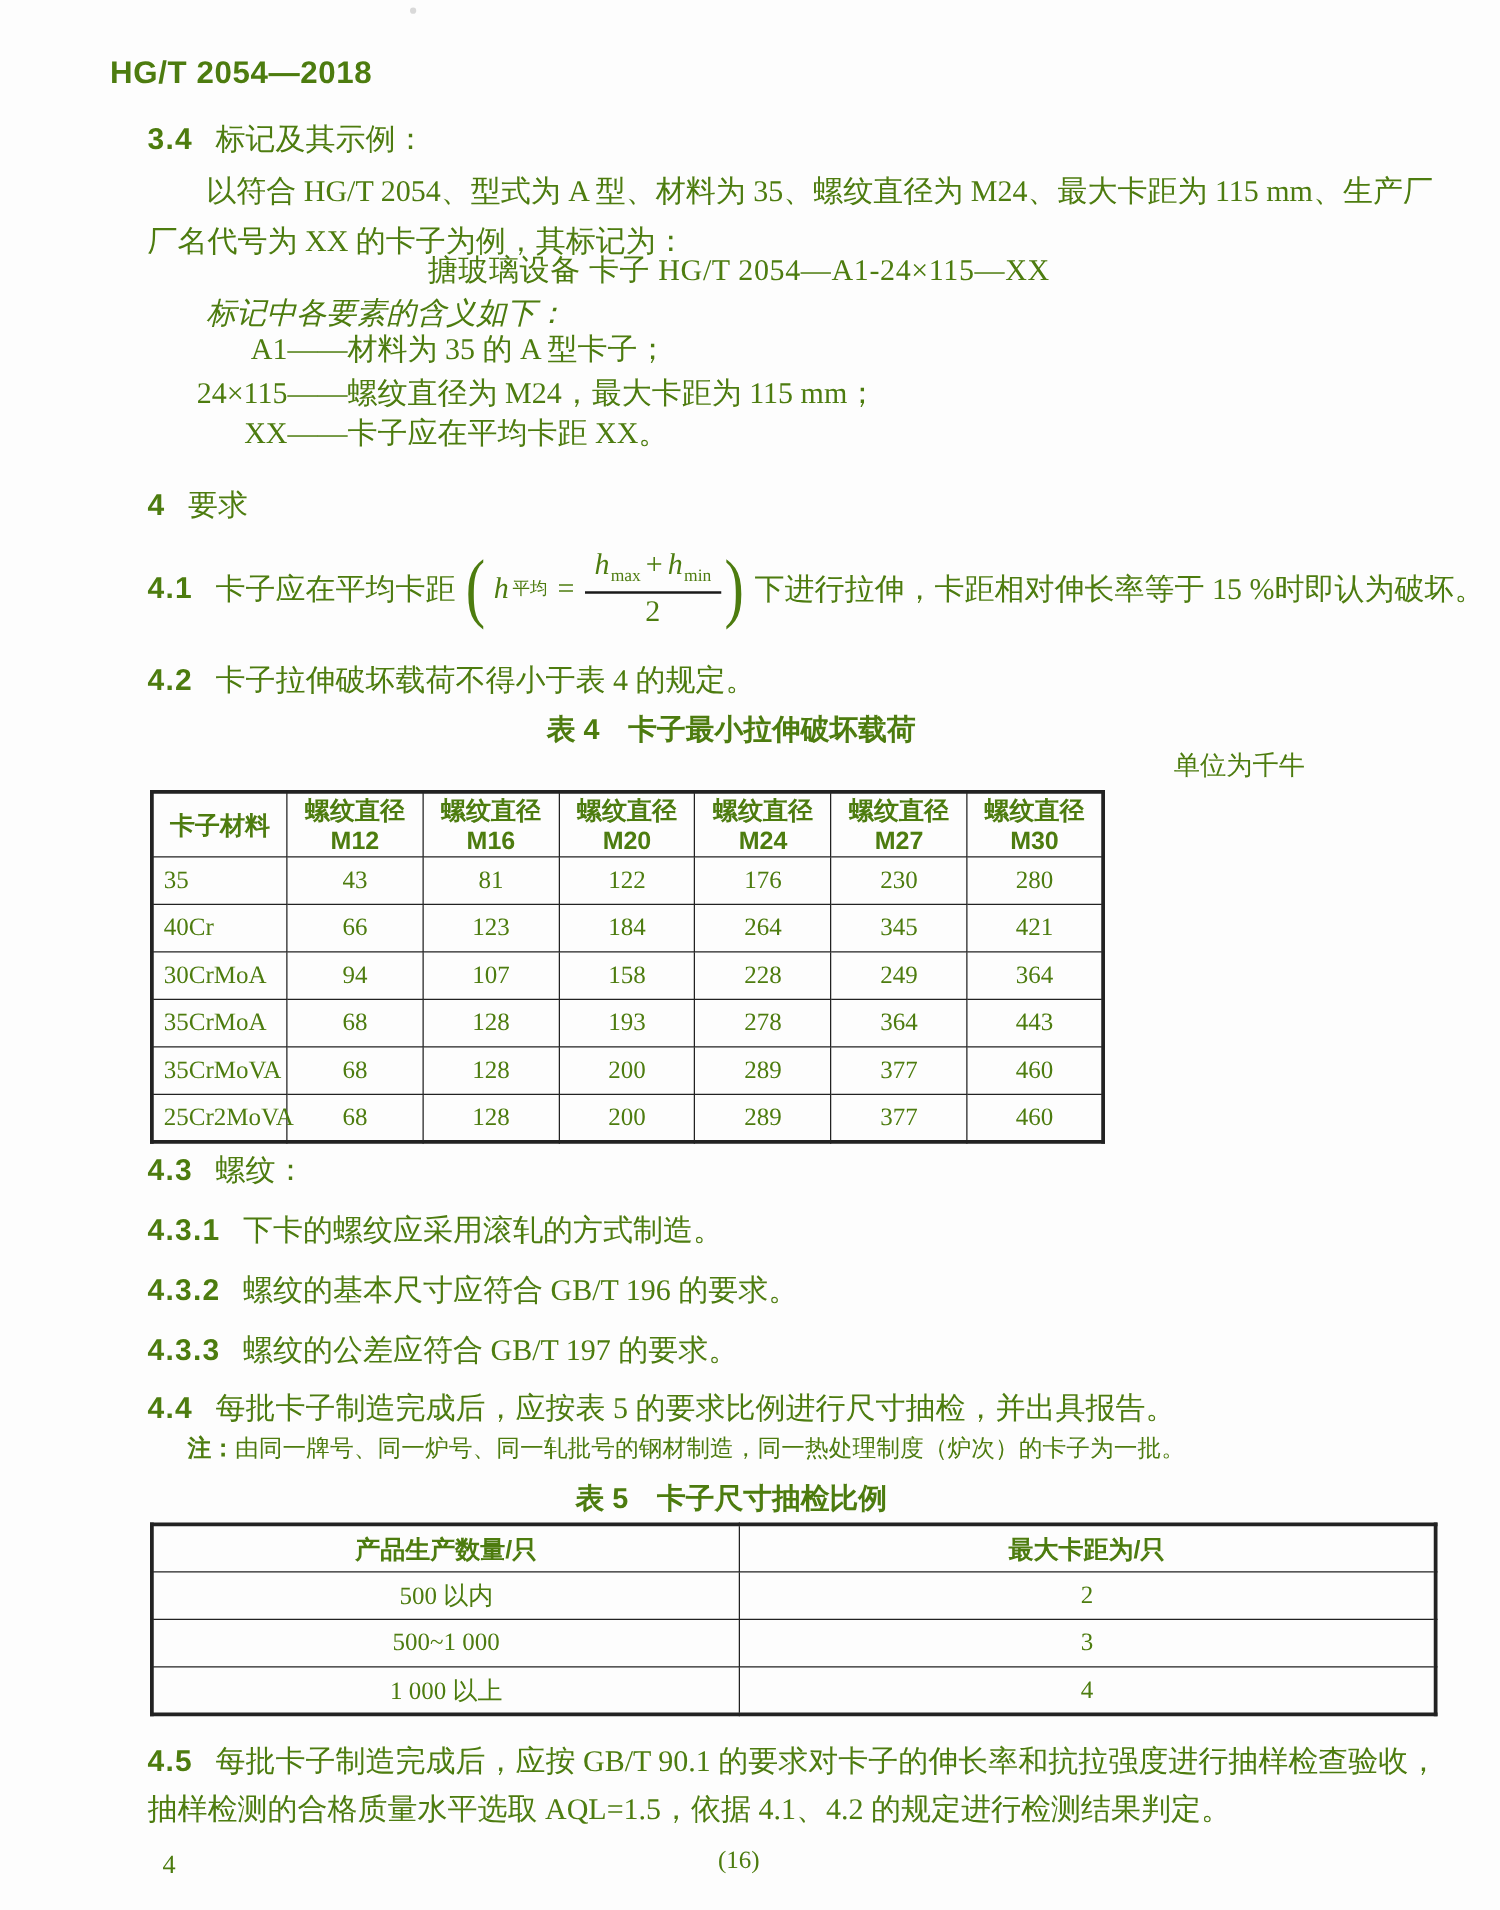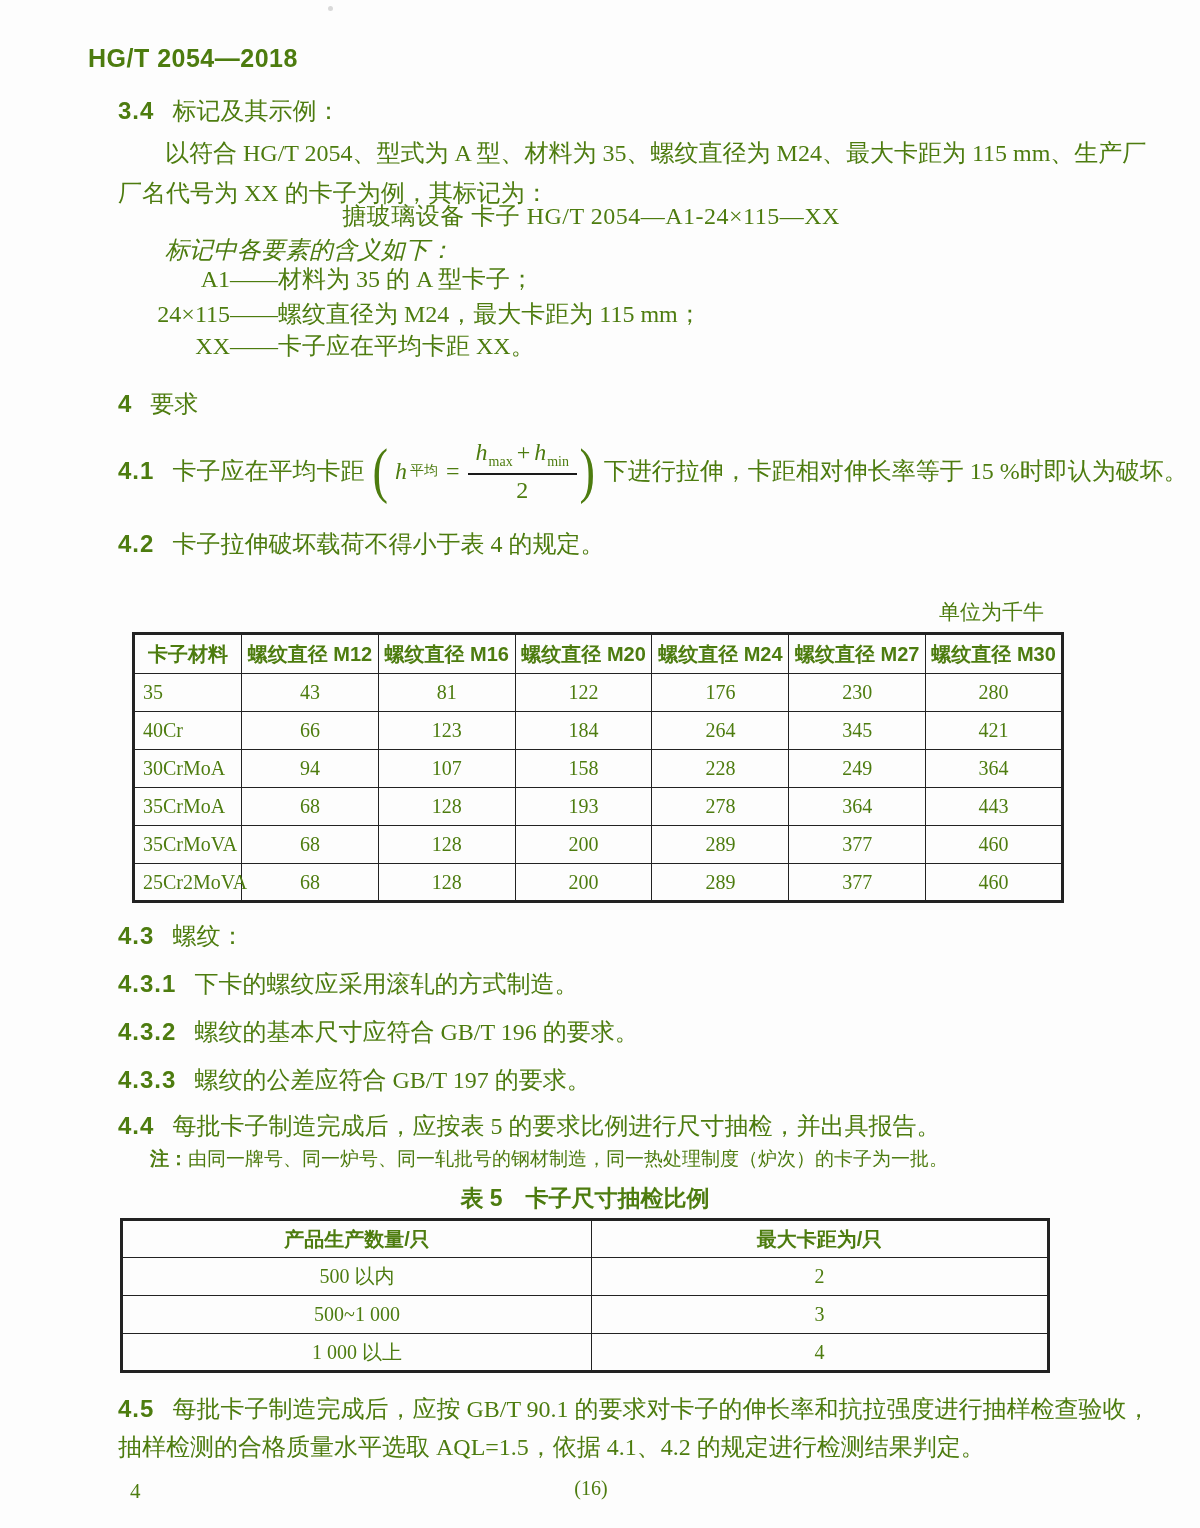--- a/index.html
+++ b/index.html
@@ -49,22 +49,22 @@
   .frac .fden { padding-top:2px; }
   .fvar { font-style:italic; }
   .fplus { margin:0 4px; }
 
   .line-42 { left:118px; top:528px; }
 
   .t4-title { left:120px; top:568px; width:930px; text-align:center; font-size:23px; }
   .unit-note { top:598px; right:156px; font-size:21px; }
 
   table { border-collapse:collapse; table-layout:fixed; }
-  .tbl4 { position:absolute; left:132px; top:632px; width:932px; }
-  .tbl5 { position:absolute; left:120px; top:1218px; width:930px; }
+  .tbl4 { position:absolute; left:120px; top:632px; width:764px; }
+  .tbl5 { position:absolute; left:120px; top:1218px; width:1030px; }
   td, th { border:1.5px solid #222; text-align:center; vertical-align:middle; font-weight:normal; }
   table { border:3px solid #222; }
   .tbl4 th { height:40px; font-size:20px; font-family:"Liberation Sans", sans-serif; font-weight:700; }
   .tbl4 td { height:38px; font-size:20px; }
   .tbl4 .mat-col { width:108px; }
   .tbl4 td.mat-cell { text-align:left; padding-left:8px; }
   .tbl5 th { height:38px; font-size:20px; font-family:"Liberation Sans", sans-serif; font-weight:700; }
   .tbl5 td { height:38px; font-size:20px; }
   .tbl5 .col-l { width:470px; }
 
@@ -127,20 +127,21 @@
       </span>
       <span class="paren">)</span>
     </span>
     <span>下进行拉伸，卡距相对伸长率等于 15 %时即认为破坏。</span>
   </div>
 
   <div class="abs line-42">
     <span class="secnum">4.2</span><span>卡子拉伸破坏载荷不得小于表 4 的规定。</span>
   </div>
 
+  <div class="abs t4-title heiti">表 4　卡子最小拉伸破坏载荷</div>
   <div class="abs unit-note">单位为千牛</div>
 
   <table class="tbl4">
     <colgroup>
         <col class="mat-col">
         <col>
         <col>
         <col>
         <col>
         <col>

